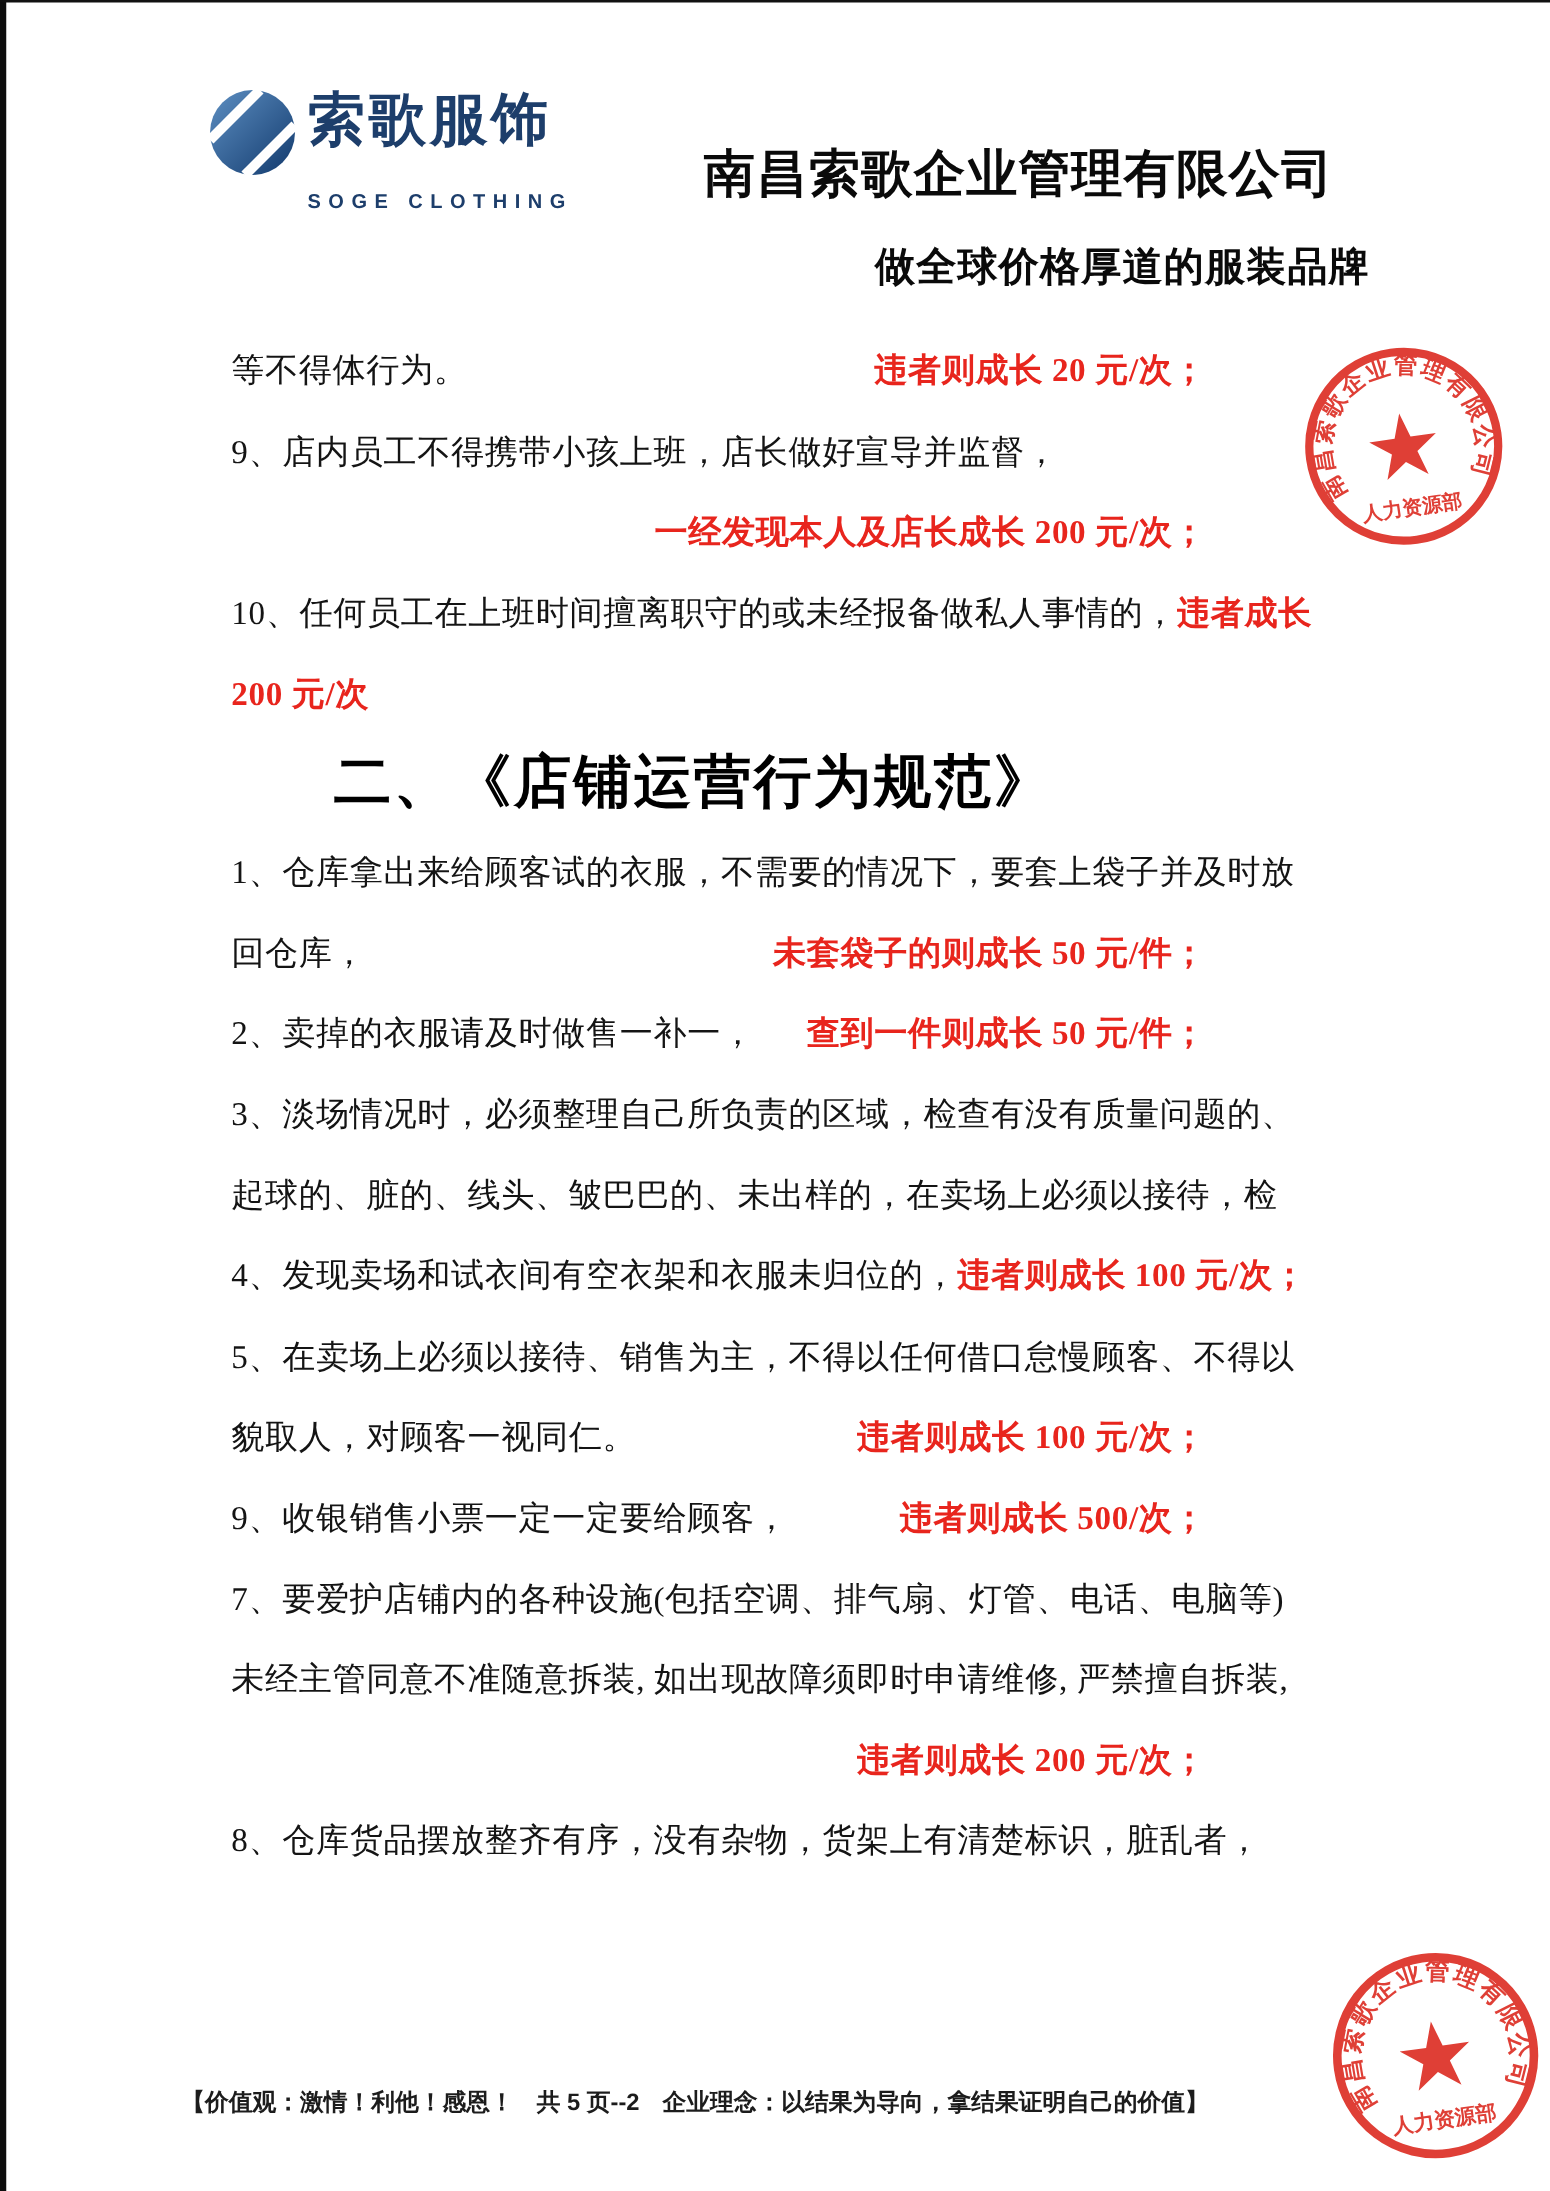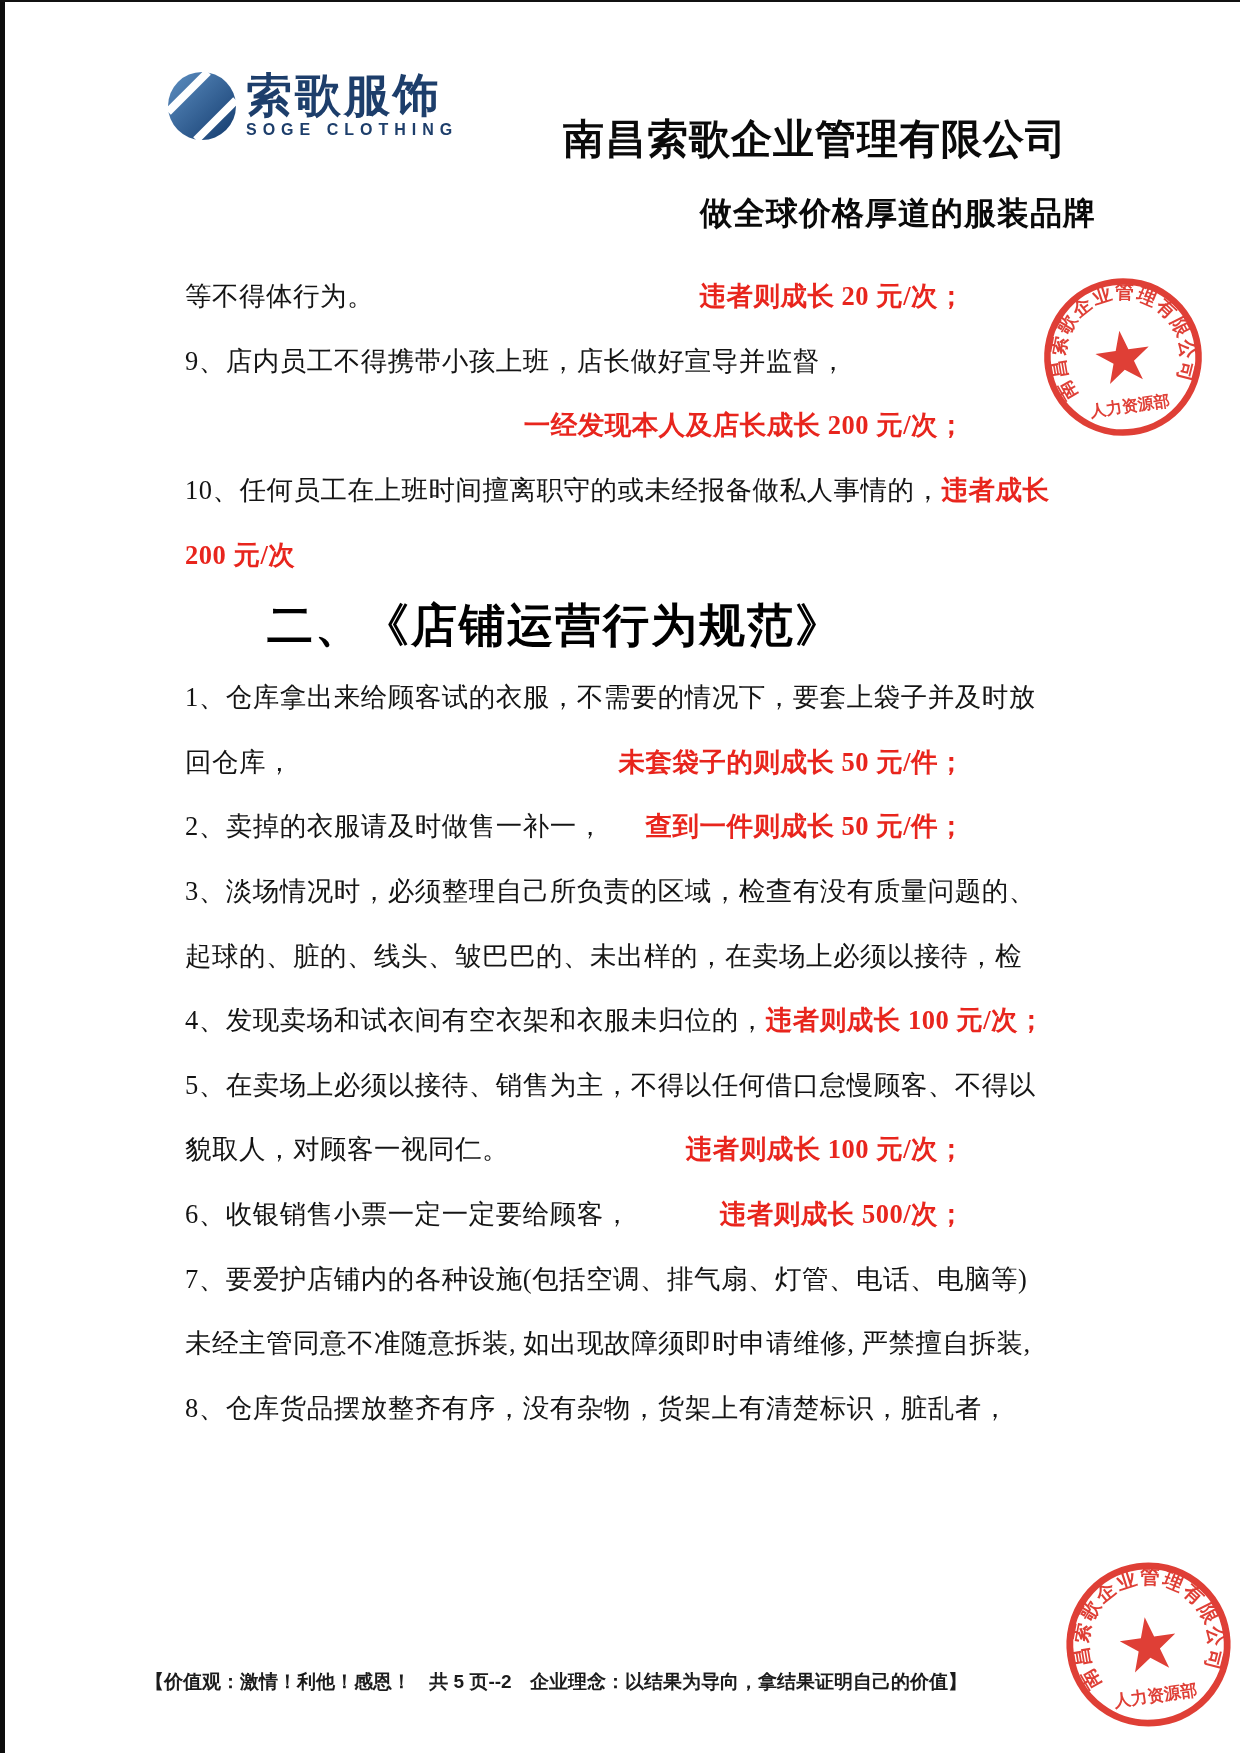--- a/index.html
+++ b/index.html
@@ -15,21 +15,21 @@
     background:#ffffff;
     overflow:hidden;
     font-family:"Liberation Serif","DejaVu Serif",serif;
   }
   .scan-edge-left{position:absolute;left:0;top:0;width:5px;height:1753px;background:#0d0d0d;}
   .scan-edge-top{position:absolute;left:0;top:0;width:1240px;height:2px;background:#111111;}
 
   
   .logo{position:absolute;left:166px;top:70px;display:flex;align-items:flex-start;gap:8px;}
   .logo-mark{flex:0 0 auto;}
-  .logo-text{display:flex;flex-direction:column;line-height:1;margin-top:2px;}
+  .logo-text{display:flex;flex-direction:column;line-height:1;margin-top:2px;gap:32px;}
   .logo-cn{
     font-family:"Liberation Sans","DejaVu Sans",sans-serif;
     font-weight:bold;font-size:46px;color:var(--navy);letter-spacing:3px;
   }
   .logo-en{
     font-family:"Liberation Sans","DejaVu Sans",sans-serif;
     font-weight:bold;font-size:16px;color:var(--navy);letter-spacing:6px;margin-top:4px;
   }
 
   
@@ -194,38 +194,45 @@
     </div>
     <div class="line">
       <span class="lseg">
           <span>貌取人，对顾客一视同仁。</span>
           <span class="red"></span>
         </span>
       <span class="red">违者则成长 100 元/次；</span>
     </div>
     <div class="line">
       <span class="lseg">
-          <span>6、收银销售小票一定一定要给顾客，</span>
+          <span>9、收银销售小票一定一定要给顾客，</span>
           <span class="red"></span>
         </span>
       <span class="red">违者则成长 500/次；</span>
     </div>
     <div class="line">
       <span class="lseg">
           <span>7、要爱护店铺内的各种设施(包括空调、排气扇、灯管、电话、电脑等)</span>
           <span class="red"></span>
         </span>
       <span class="red"></span>
     </div>
     <div class="line">
       <span class="lseg">
           <span>未经主管同意不准随意拆装, 如出现故障须即时申请维修, 严禁擅自拆装,</span>
           <span class="red"></span>
         </span>
       <span class="red"></span>
+    </div>
+    <div class="line">
+      <span class="lseg">
+          <span></span>
+          <span class="red"></span>
+        </span>
+      <span class="red">违者则成长 200 元/次；</span>
     </div>
     <div class="line">
       <span class="lseg">
           <span>8、仓库货品摆放整齐有序，没有杂物，货架上有清楚标识，脏乱者，</span>
           <span class="red"></span>
         </span>
       <span class="red"></span>
     </div>
   </div>
 

